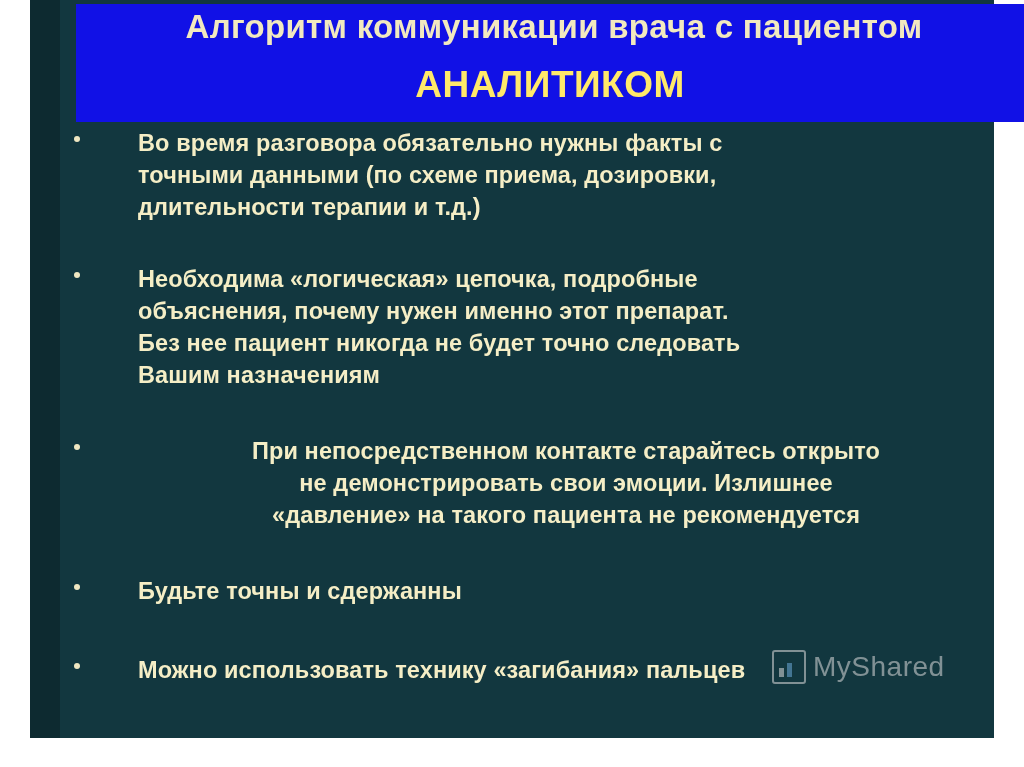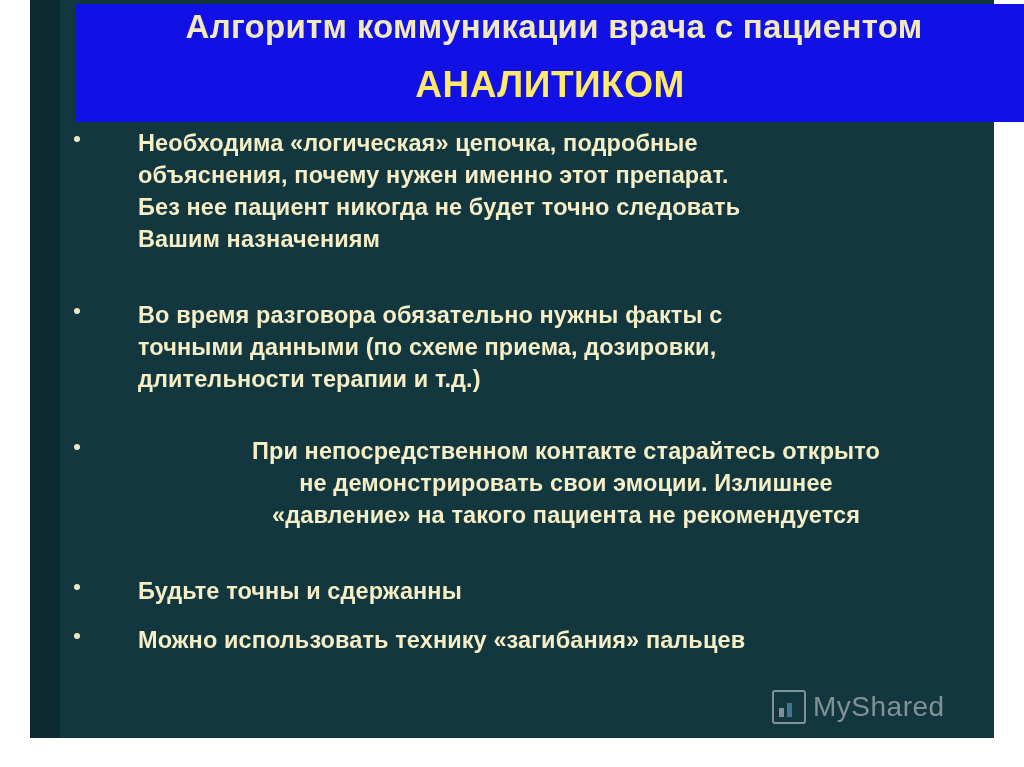--- a/index.html
+++ b/index.html
@@ -107,32 +107,31 @@
     font-size: 23.5px;
     font-weight: bold;
     line-height: 1.36;
     letter-spacing: 0.1px;
     white-space: pre-line;
   }
   
   .b1 { margin-bottom: 40px; }
   .b2 { margin-bottom: 44px; }
   .b3 { margin-bottom: 44px; text-align: center; }
-  .b4 { margin-bottom: 18px; }
+  .b4 { margin-bottom: 48px; }
   .b5 { margin-bottom: 8px; }
 
   
   .watermark {
     position: absolute;
     left: 742px;
     top: 650px;
     display: flex;
     align-items: center;
     opacity: 0.55;
-    margin-top: 40px;
   }
   .wm-icon {
     width: 30px;
     height: 30px;
     border: 2px solid #dcdcdc;
     border-radius: 3px;
     position: relative;
     margin-right: 7px;
   }
   .wm-icon:before {
@@ -168,35 +167,35 @@
 
     <div class="left-bar"></div>
 
     <div class="title-block">
       <div class="title-line1">Алгоритм коммуникации врача  с пациентом</div>
       <div class="title-line2">АНАЛИТИКОМ</div>
     </div>
 
     <div class="bullets">
 
+      <div class="bullet-row b1">
+        <span class="bullet-dot"></span>
+        <div class="bullet-text">Во время разговора обязательно нужны факты с
+точными данными (по схеме приема, дозировки,
+длительности терапии и т.д.)</div>
+      </div>
+
       <div class="bullet-row b2">
         <span class="bullet-dot"></span>
         <div class="bullet-text">Необходима «логическая» цепочка, подробные
 объяснения, почему нужен именно этот препарат.
 Без нее пациент никогда не будет точно следовать
 Вашим назначениям</div>
       </div>
 
-      <div class="bullet-row b1">
-        <span class="bullet-dot"></span>
-        <div class="bullet-text">Во время разговора обязательно нужны факты с
-точными данными (по схеме приема, дозировки,
-длительности терапии и т.д.)</div>
-      </div>
-
       <div class="bullet-row b3">
         <span class="bullet-dot"></span>
         <div class="bullet-text">При непосредственном контакте старайтесь открыто
 не демонстрировать  свои эмоции. Излишнее
 «давление» на такого пациента не рекомендуется</div>
       </div>
 
       <div class="bullet-row b4">
         <span class="bullet-dot"></span>
         <div class="bullet-text">Будьте точны и сдержанны</div>

